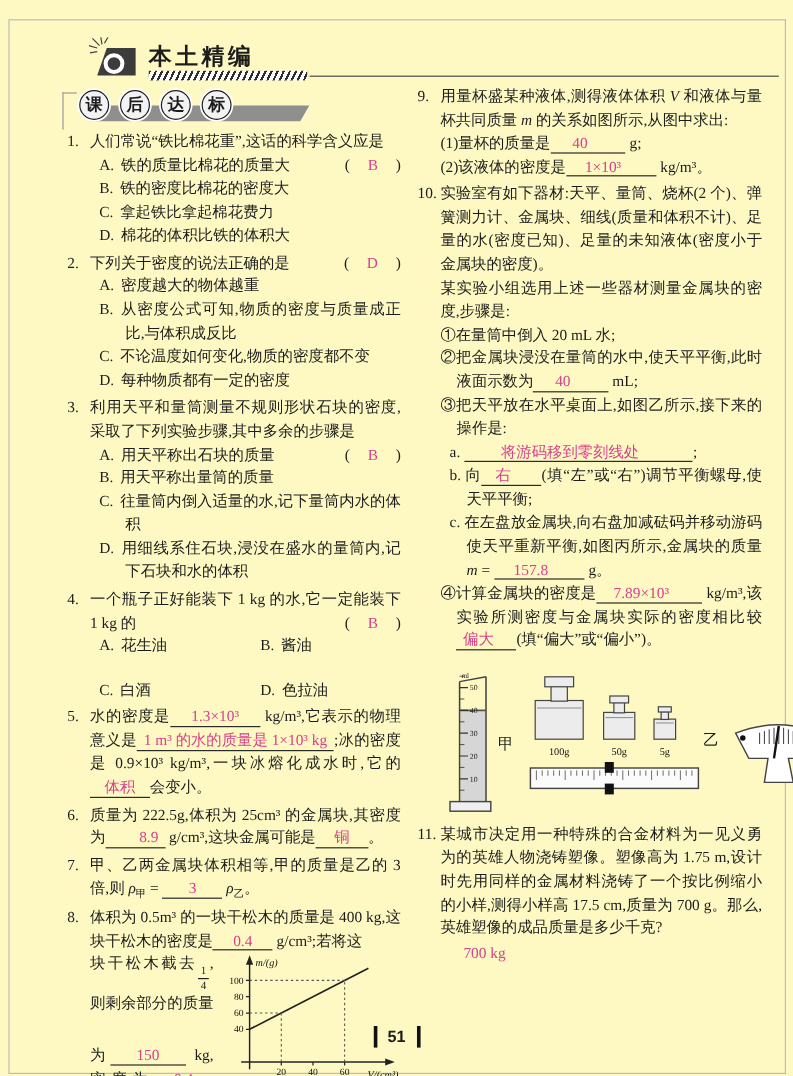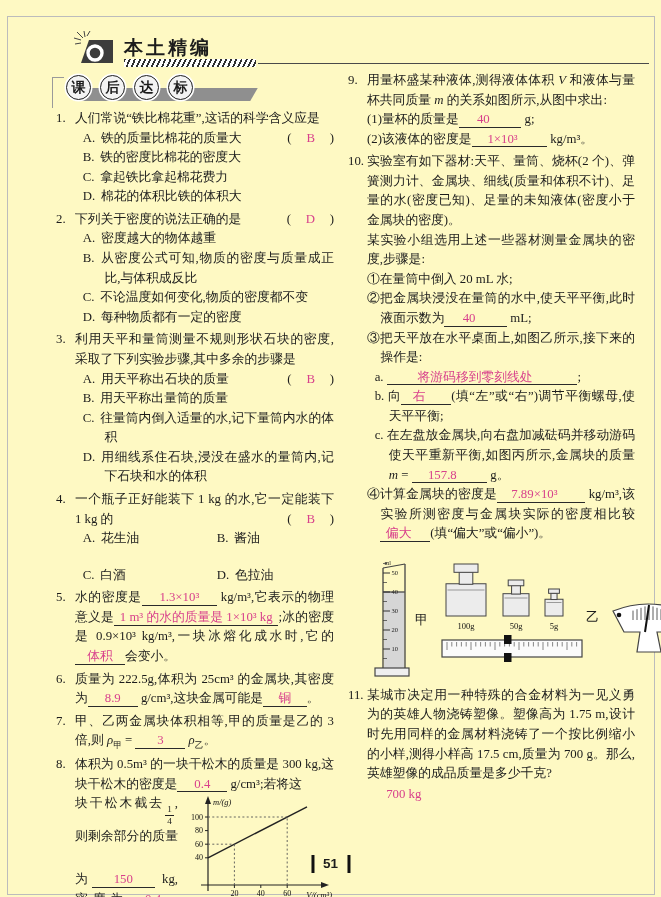--- a/index.html
+++ b/index.html
@@ -147,33 +147,33 @@
           </div>
           <div class="q">
             <span class="qnum">5.</span>
             <div class="qbody">
               <p class="qpara"><span class="txt">水的密度是</span><span class="ans" style="min-width: 5em;">1.3×10³</span><span class="txt"> kg/m³,它表示的物理意义是</span><span class="ans">1 m³ 的水的质量是 1×10³ kg</span><span class="txt">;冰的密度是 0.9×10³ kg/m³,一块冰熔化成水时,它的</span><span class="ans" style="min-width: 3em; text-align: center;">体积</span><span class="txt">会变小。</span></p>
             </div>
           </div>
           <div class="q">
             <span class="qnum">6.</span>
             <div class="qbody">
-              <p class="qpara"><span class="txt">质量为 222.5g,体积为 25cm³ 的金属块,其密度为</span><span class="ans" style="min-width: 3em;">8.9</span><span class="txt"> g/cm³,这块金属可能是</span><span class="ans" style="min-width: 2.5em;">铜</span><span class="txt">。</span></p>
+              <p class="qpara"><span class="txt">质量为 222.5g,体积为 25cm³ 的金属块,其密度为</span><span class="ans" style="min-width: 3em; text-align: right;">8.9</span><span class="txt"> g/cm³,这块金属可能是</span><span class="ans" style="min-width: 2.5em;">铜</span><span class="txt">。</span></p>
             </div>
           </div>
           <div class="q">
             <span class="qnum">7.</span>
             <div class="qbody">
               <p class="qpara"><span class="txt">甲、乙两金属块体积相等,甲的质量是乙的 3 倍,则 </span><span class="var">ρ</span><sub class="subtxt">甲</sub><span class="txt"> = </span><span class="ans" style="min-width: 3em;">3</span><span class="txt"> </span><span class="var">ρ</span><sub class="subtxt">乙</sub><span class="txt">。</span></p>
             </div>
           </div>
           <div class="q">
             <span class="qnum">8.</span>
             <div class="qbody">
-              <p class="qpara"><span class="txt">体积为 0.5m³ 的一块干松木的质量是 300 kg,这块干松木的密度是</span><span class="ans" style="min-width: 3em;">0.4</span><span class="txt"> g/cm³;若将这</span></p>
+              <p class="qpara"><span class="txt">体积为 0.5m³ 的一块干松木的质量是 400 kg,这块干松木的密度是</span><span class="ans" style="min-width: 3em;">0.4</span><span class="txt"> g/cm³;若将这</span></p>
               <p class="qpara"><span class="figfloat"><svg width="150" height="104" viewBox="0 0 150 104">
                     <line x1="24" y1="96" x2="24" y2="6" stroke="#222" stroke-width="1.2"></line>
                     <polygon points="24,1 21,9 27,9" fill="#222"></polygon>
                     <line x1="17" y1="90" x2="139" y2="90" stroke="#222" stroke-width="1.2"></line>
                     <polygon points="145,90 137,87 137,93" fill="#222"></polygon>
                     <line x1="24" y1="62.8" x2="21" y2="62.8" stroke="#222" stroke-width="1"></line>
                     <text x="19" y="65.39999999999999" text-anchor="end" font-size="8" fill="#111">40</text>
                     <line x1="24" y1="49.199999999999996" x2="21" y2="49.199999999999996" stroke="#222" stroke-width="1"></line>
                     <text x="19" y="51.8" text-anchor="end" font-size="8" fill="#111">60</text>
                     <line x1="24" y1="35.599999999999994" x2="21" y2="35.599999999999994" stroke="#222" stroke-width="1"></line>

